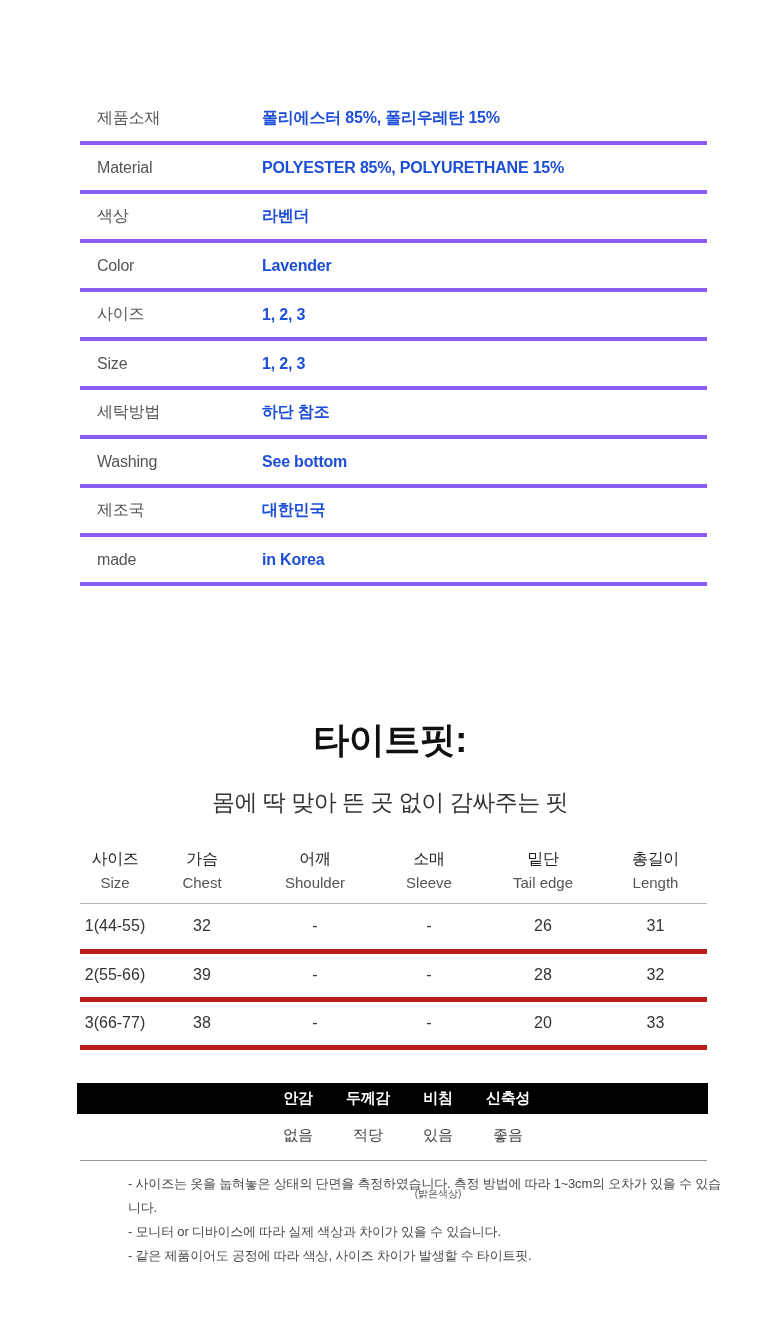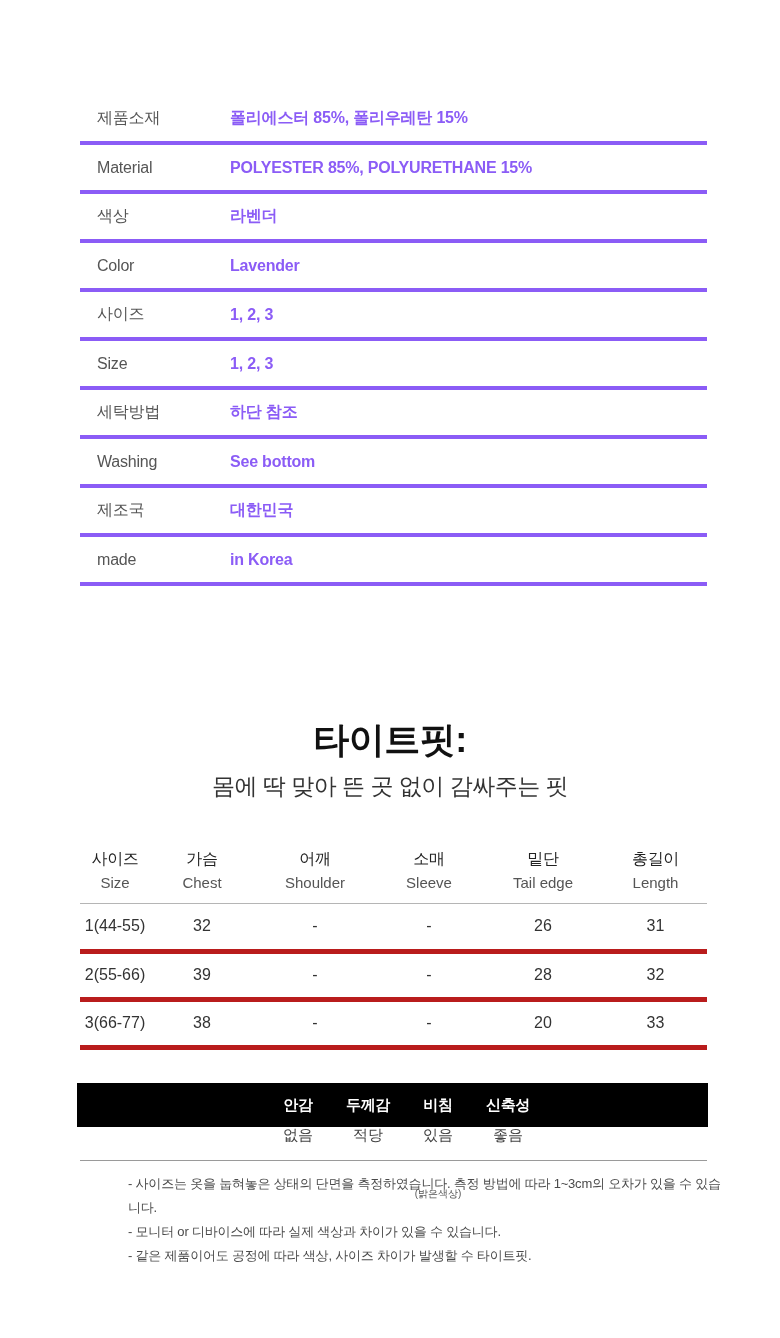--- a/index.html
+++ b/index.html
@@ -4,41 +4,41 @@
 <style>
   * { margin:0; padding:0; box-sizing:border-box; }
   html,body { background:#ffffff; }
   body { font-family:"Liberation Sans","DejaVu Sans",sans-serif; }
   .page { position:relative; width:780px; height:1338px; background:#ffffff; overflow:hidden; }
 
   
   .info-table { position:absolute; left:80px; top:96px; width:627px; }
   .info-row { display:flex; align-items:center; height:49px; border-bottom:4px solid #8b5cf6; }
   .info-label { width:150px; padding-left:17px; font-size:16px; color:#555555; letter-spacing:-0.2px; }
-  .info-value { font-size:16px; font-weight:600; color:#8b5cf6; letter-spacing:-0.2px; }
+  .info-value { font-size:16px; font-weight:600; color:#1d4ed8; letter-spacing:-0.2px;margin-left:32px; }
 
   
   .fit-section { position:absolute; left:0; top:716px; width:780px; text-align:center; }
   .fit-title { font-size:36px; font-weight:700; color:#111111; letter-spacing:-0.5px; }
-  .fit-subtitle { margin-top:6px; font-size:23px; font-weight:400; color:#333333; letter-spacing:-0.5px; }
+  .fit-subtitle { margin-top:22px; font-size:23px; font-weight:400; color:#333333; letter-spacing:-0.5px; }
 
   
   .size-table { position:absolute; left:80px; top:843px; width:627px; border-collapse:collapse; table-layout:fixed; }
   .size-table col.c1{width:70px}  .size-table col.c2{width:104px}
   .size-table col.c3{width:122px} .size-table col.c4{width:106px}
   .size-table col.c5{width:122px} .size-table col.c6{width:103px}
   .size-table th { height:60px; text-align:center; vertical-align:middle; font-weight:400;
                    border-bottom:1px solid #b5b5b5; padding-bottom:6px; }
   .size-th-ko { display:block; font-size:16px; font-weight:500; color:#222222; letter-spacing:-0.3px; }
   .size-th-en { display:block; margin-top:4px; font-size:15px; color:#555555; }
   .size-table td { height:48px; text-align:center; vertical-align:middle; font-size:16px;
                    color:#333333; border-bottom:5px solid #b91c1c; }
 
   
-  .fabric-bar { position:absolute; left:77px; top:1083px; width:631px; height:44px;
+  .fabric-bar { position:absolute; left:77px; top:1083px; width:631px; height:31px;
                 background:#000000; display:flex; align-items:center; }
   .fabric-spacer { width:186px; }
   .fabric-cell { width:70px; text-align:center; }
   .fabric-bar .fabric-cell { color:#ffffff; font-size:15px; font-weight:700; letter-spacing:-0.3px; }
 
   .fabric-values { position:absolute; left:77px; top:1126px; width:631px; display:flex; align-items:flex-start; }
   .fabric-values .fabric-cell { color:#444444; font-size:15px; line-height:17px; }
   .fabric-sub { display:block; font-size:10px; color:#555555; line-height:11px;margin-top:45px; }
 
   .fabric-divider { position:absolute; left:80px; top:1160px; width:627px; height:0; border-top:1px solid #9a9a9a; }

